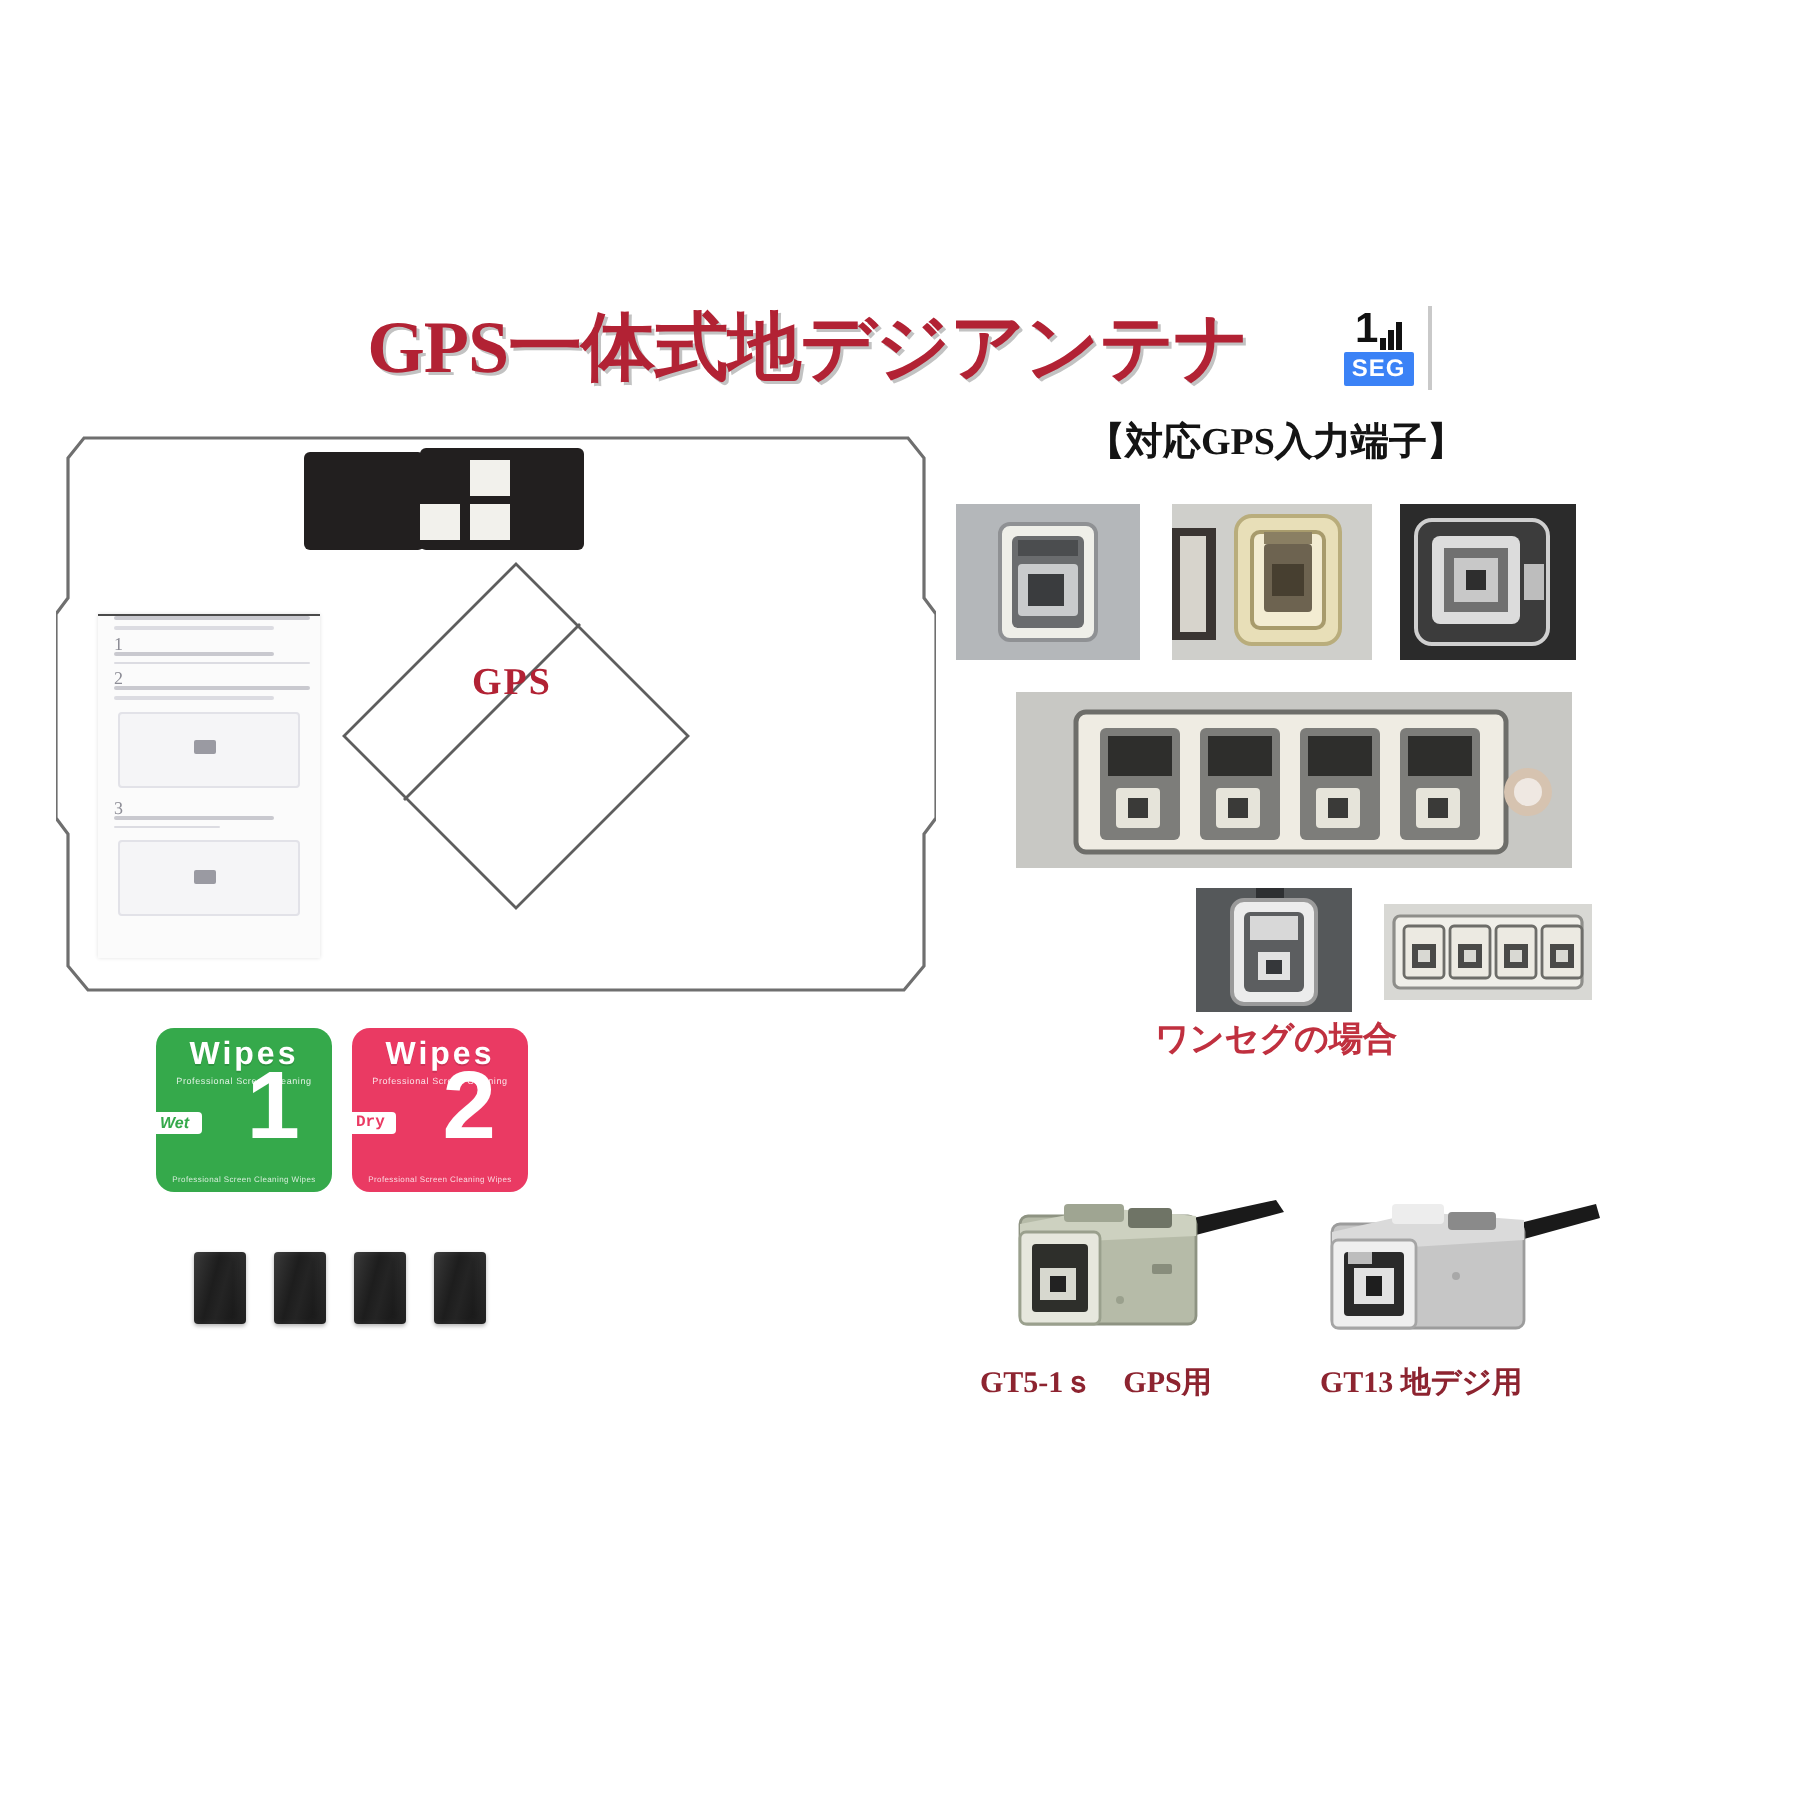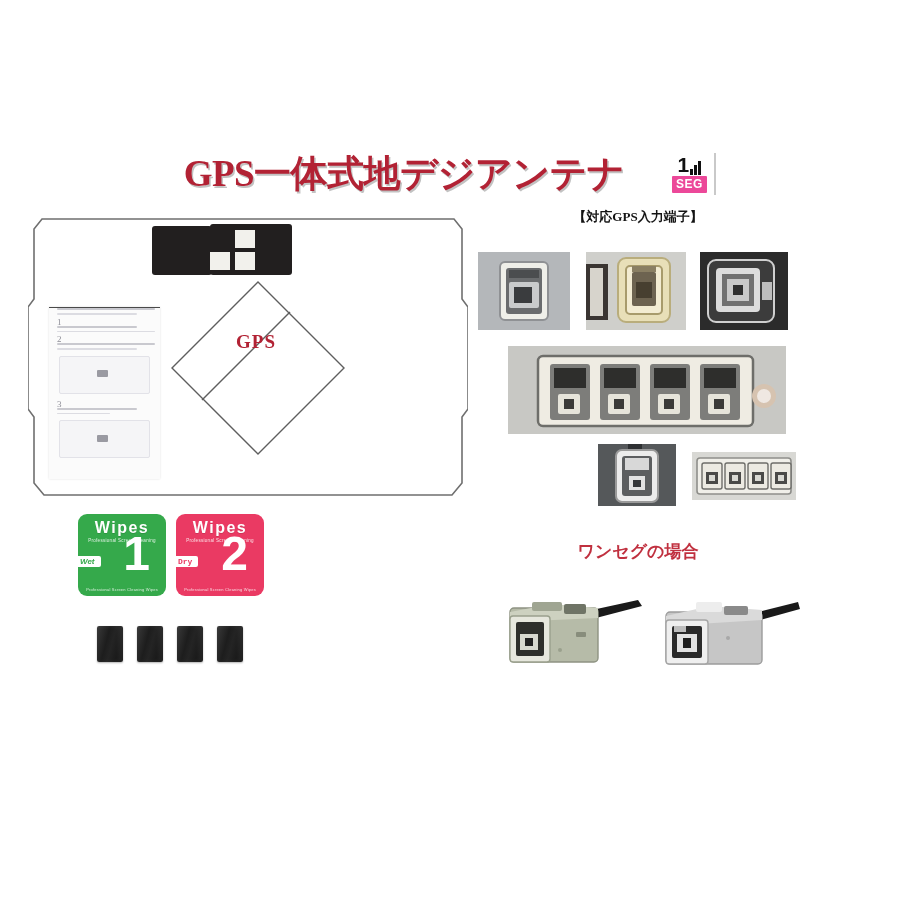--- a/index.html
+++ b/index.html
@@ -30,21 +30,21 @@
     border-right:2px solid #c9c9c9;padding-right:3px;
   }
   .seg-top{display:flex;align-items:flex-end;height:22px;}
   .seg-one{font-family:"Liberation Sans",sans-serif;font-size:21px;font-weight:bold;color:#111;line-height:20px;}
   .seg-bars{display:flex;align-items:flex-end;gap:1px;margin-left:1px;height:15px;}
   .seg-bars i{display:block;width:3px;background:#111;}
   .seg-bars i:nth-child(1){height:6px;}
   .seg-bars i:nth-child(2){height:10px;}
   .seg-bars i:nth-child(3){height:14px;}
   .seg-box{
-    background:#ec4899;color:#fff;font-family:"Liberation Sans",sans-serif;
+    background:#3b82f6;color:#fff;font-family:"Liberation Sans",sans-serif;
     font-size:12px;font-weight:bold;letter-spacing:0.5px;
     padding:1px 4px 2px 4px;border-radius:1px;margin-top:1px;
   }
 
   
   .film{
     position:absolute;left:28px;top:211px;width:440px;height:292px;
   }
   .film svg{display:block;width:100%;height:100%;}
 
@@ -126,22 +126,22 @@
     background:linear-gradient(105deg,#3a3a3a 0%,#1d1d1d 38%,#242424 55%,#111 100%);
     box-shadow:inset -4px 0 4px rgba(255,255,255,.07), 0 1px 2px rgba(0,0,0,.3);
   }
 
   
   .lbl{
     position:absolute;text-align:center;
     font-family:"Liberation Serif",serif;font-weight:bold;color:#141414;
     white-space:nowrap;
   }
-  .lbl-gps-in{left:488px;top:208px;width:300px;font-size:13px;}
-  .lbl-onseg{left:488px;top:540px;width:300px;font-size:17px;color:#c0303f;}
+  .lbl-gps-in{left:488px;top:208px;width:300px;font-size:19px;}
+  .lbl-onseg{left:488px;top:508px;width:300px;font-size:17px;color:#c0303f;}
   .lbl-dtv-in{left:488px;top:534px;width:300px;font-size:19px;}
 
   .photo{position:absolute;overflow:hidden;}
 
   .p1{left:478px;top:252px;width:92px;height:78px;background:#b4b7ba;}
   .p2{left:586px;top:252px;width:100px;height:78px;background:#cfcfcb;}
   .p3{left:700px;top:252px;width:88px;height:78px;background:#2b2b2b;}
 
   .p4{left:508px;top:346px;width:278px;height:88px;background:#c8c8c4;}
   .p5{left:598px;top:444px;width:78px;height:62px;background:#55585a;}
@@ -379,14 +379,18 @@
       <rect x="72" y="24" width="24" height="9" rx="2" fill="#8a8a8a"></rect>
       <rect x="14" y="38" width="42" height="44" rx="3" fill="#efefef" stroke="#a5a5a5" stroke-width="1.4"></rect>
       <rect x="20" y="44" width="30" height="32" rx="2" fill="#2a2a2a"></rect>
       <rect x="25" y="52" width="20" height="18" fill="#e2e2e2"></rect>
       <rect x="31" y="56" width="8" height="10" fill="#1e1e1e"></rect>
       <rect x="22" y="44" width="12" height="6" fill="#bdbdbd"></rect>
       <circle cx="76" cy="56" r="2" fill="#a8a8a8"></circle>
     </svg>
   </div>
 
+  <div class="conn-lbls">
+    <span class="conn-lbl cl1">GT5-1ｓ　GPS用</span>
+    <span class="conn-lbl cl2">GT13 地デジ用</span>
+  </div>
 
 </div>
 
 </body></html>

